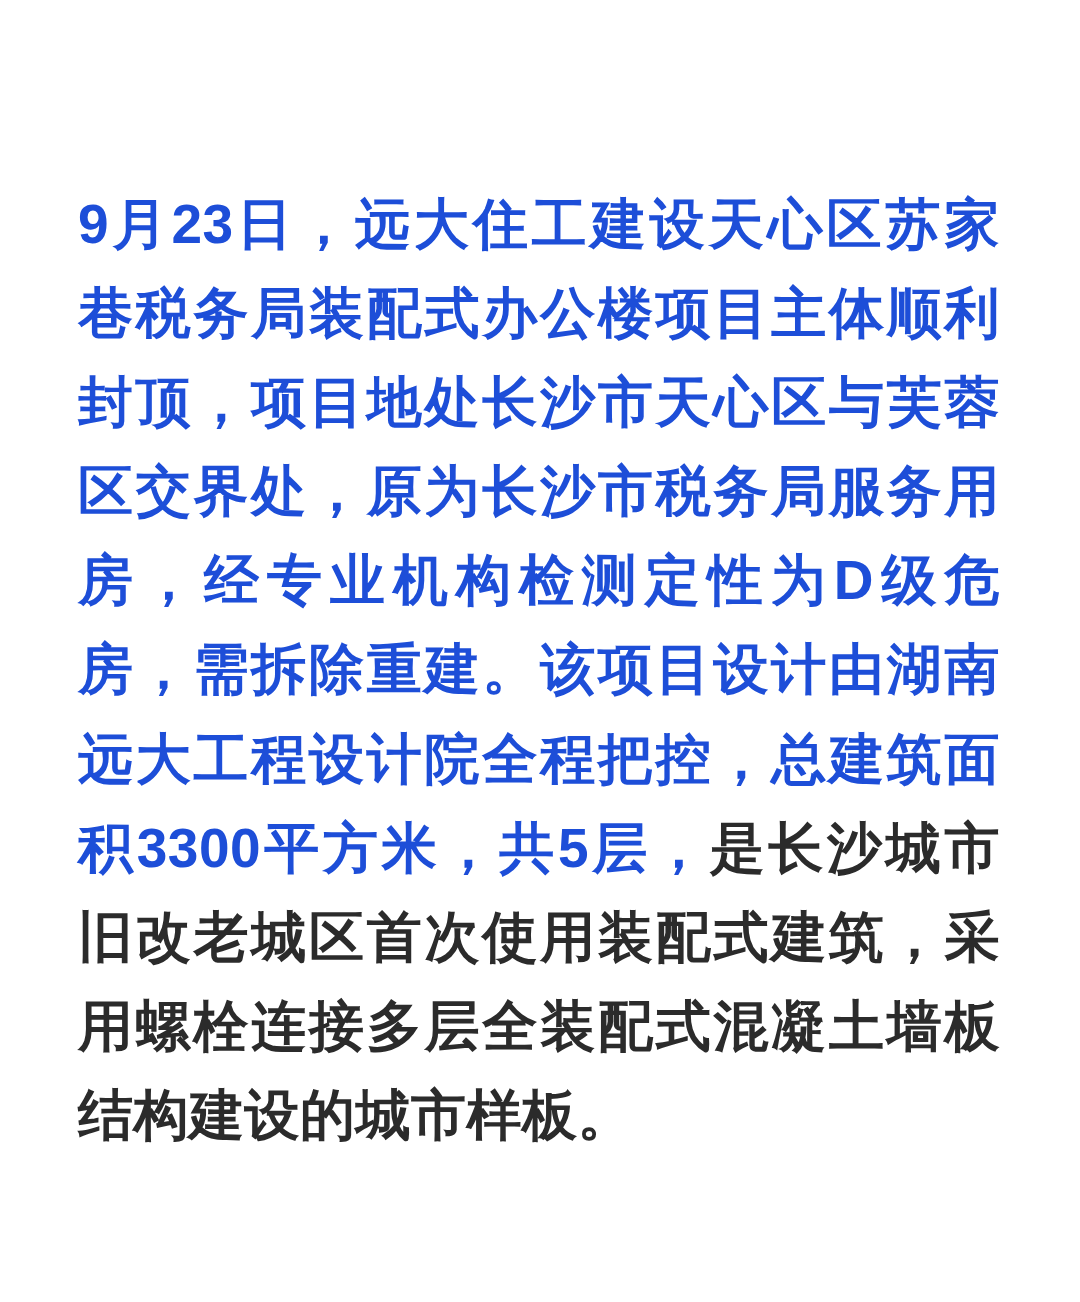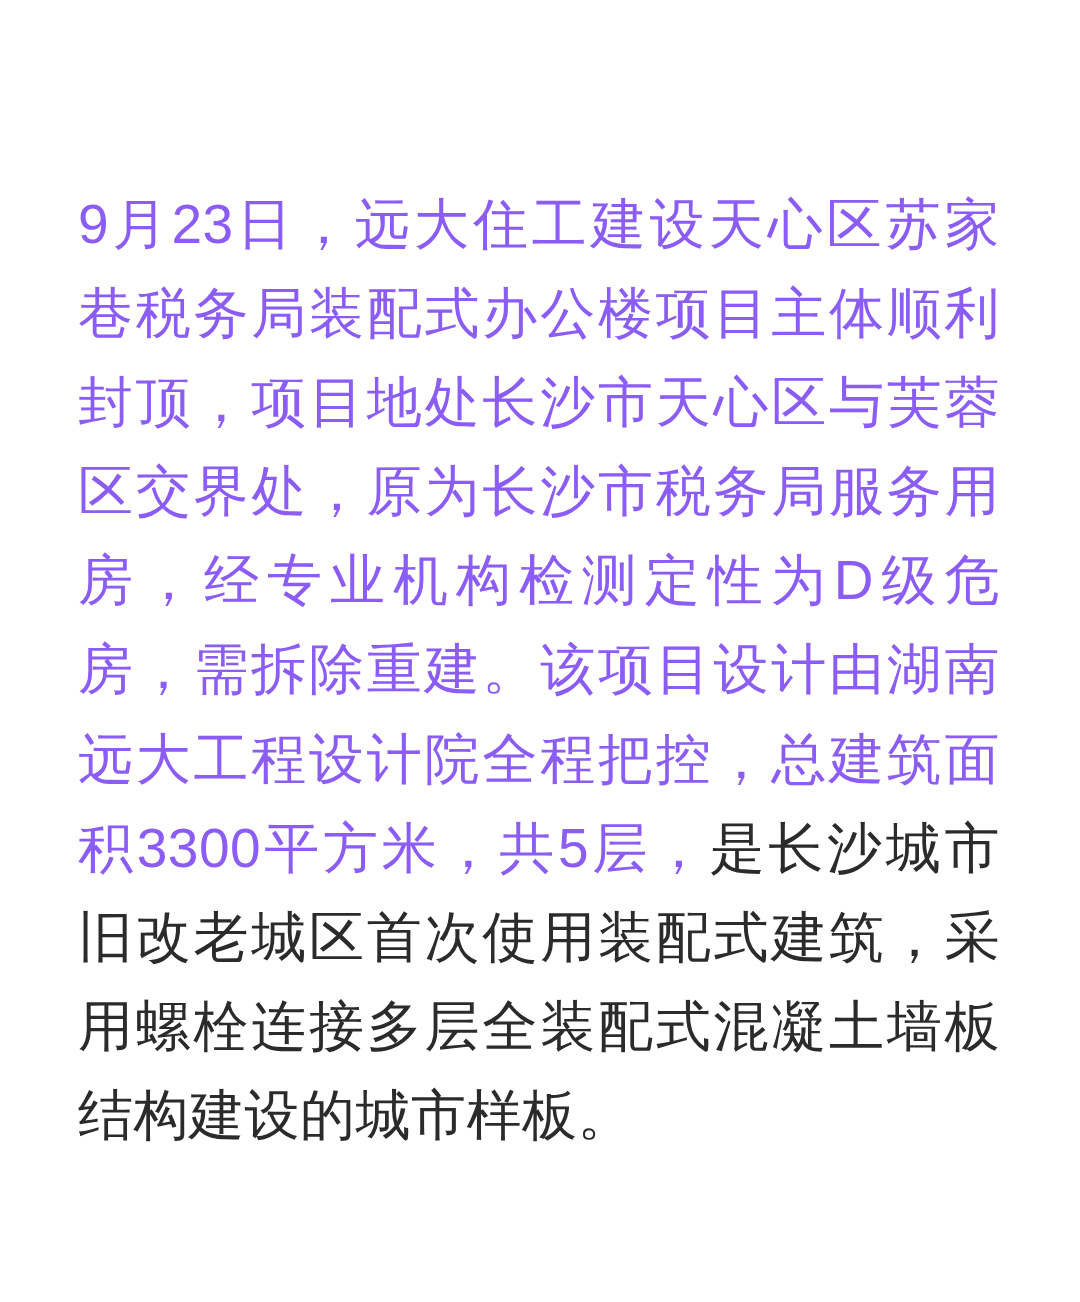--- a/index.html
+++ b/index.html
@@ -23,25 +23,25 @@
   }
   .article-body {
     font-size: 55px;
     line-height: 1.62;
     letter-spacing: 0.5px;
     text-align: justify;
     text-justify: inter-ideograph;
     word-break: break-all;
   }
   .seg-normal {
-    font-weight: 400;
-    color: #8b5cf6;
+    font-weight: 700;
+    color: #1d4ed8;
   }
   .seg-bold {
-    font-weight: 400;
+    font-weight: 700;
     color: #2b2b2b;
   }
 </style>
 </head>
 <body>
 
 <div class="page">
   <div class="article-body">
     <span class="seg-normal">9月23日，远大住工建设天心区苏家巷税务局装配式办公楼项目主体顺利封顶，项目地处长沙市天心区与芙蓉区交界处，原为长沙市税务局服务用房，经专业机构检测定性为D级危房，需拆除重建。该项目设计由湖南远大工程设计院全程把控，总建筑面积3300平方米，共5层，</span><span class="seg-bold">是长沙城市旧改老城区首次使用装配式建筑，采用螺栓连接多层全装配式混凝土墙板结构建设的城市样板。</span>
   </div>

